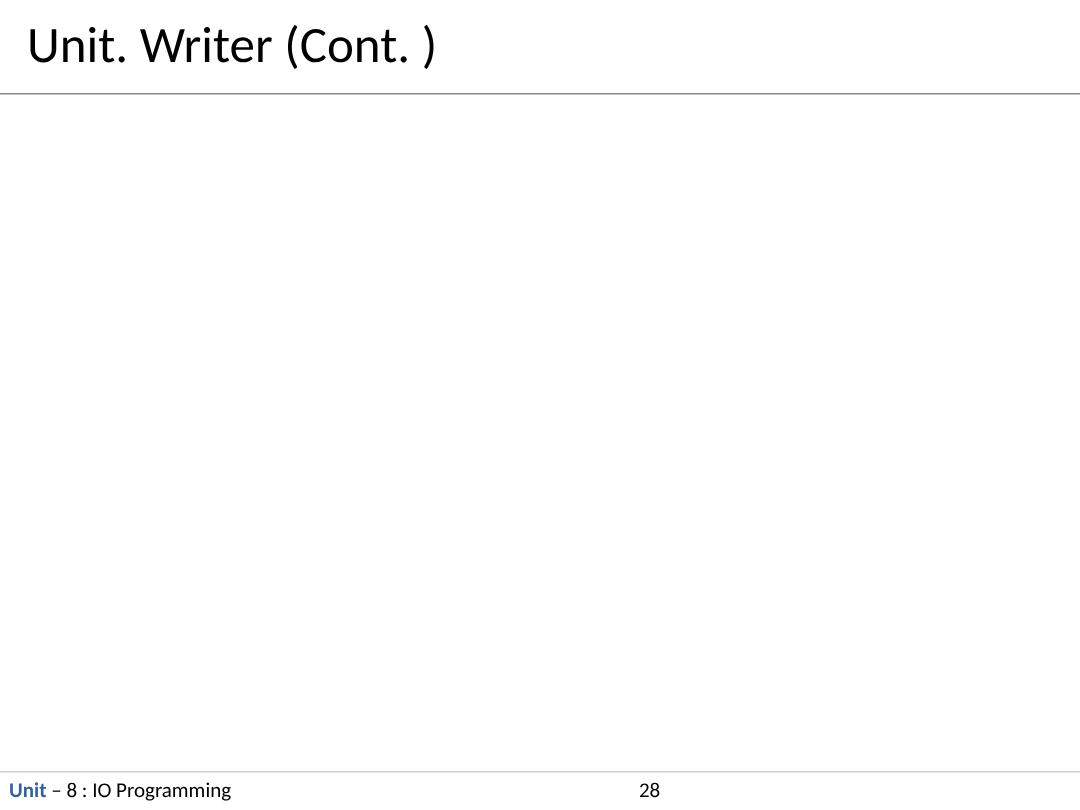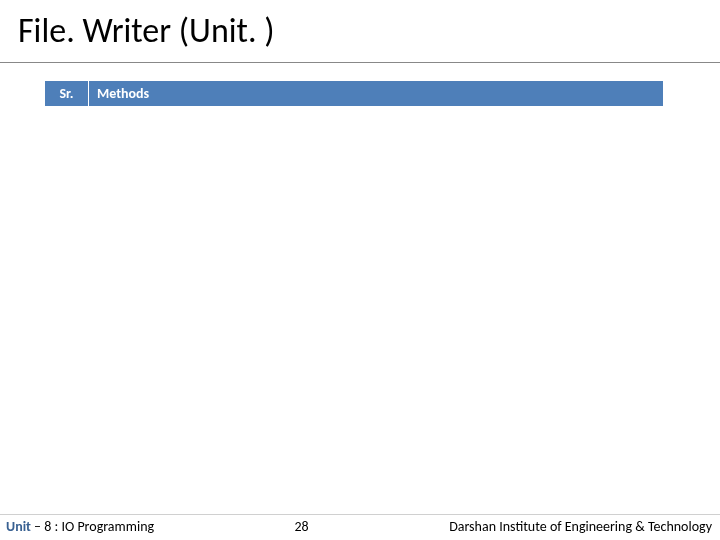--- a/index.html
+++ b/index.html
@@ -93,36 +93,25 @@
     white-space: nowrap;
     text-align: right;
   }
 </style>
 </head>
 <body>
 
 <div class="slide">
 
   <div class="title-area">
-    <div class="title">File. Writer (Unit. )</div>
+    <div class="title">Unit. Writer (Cont. )</div>
   </div>
   <div class="title-rule"></div>
 
-  <div class="table-wrap">
-    <table class="methods">
-      <thead>
-        <tr>
-          <th class="col-sr">Sr.</th>
-          <th class="col-methods">Methods</th>
-        </tr>
-      </thead>
-    </table>
-  </div>
 
   <div class="footer">
     <div class="footer-left">
       <span class="unit-word">Unit</span><span> – 8 : IO Programming</span>
     </div>
     <div class="footer-center">28</div>
-    <div class="footer-right">Darshan Institute of Engineering &amp; Technology</div>
   </div>
 
 </div>
 
 </body></html>

